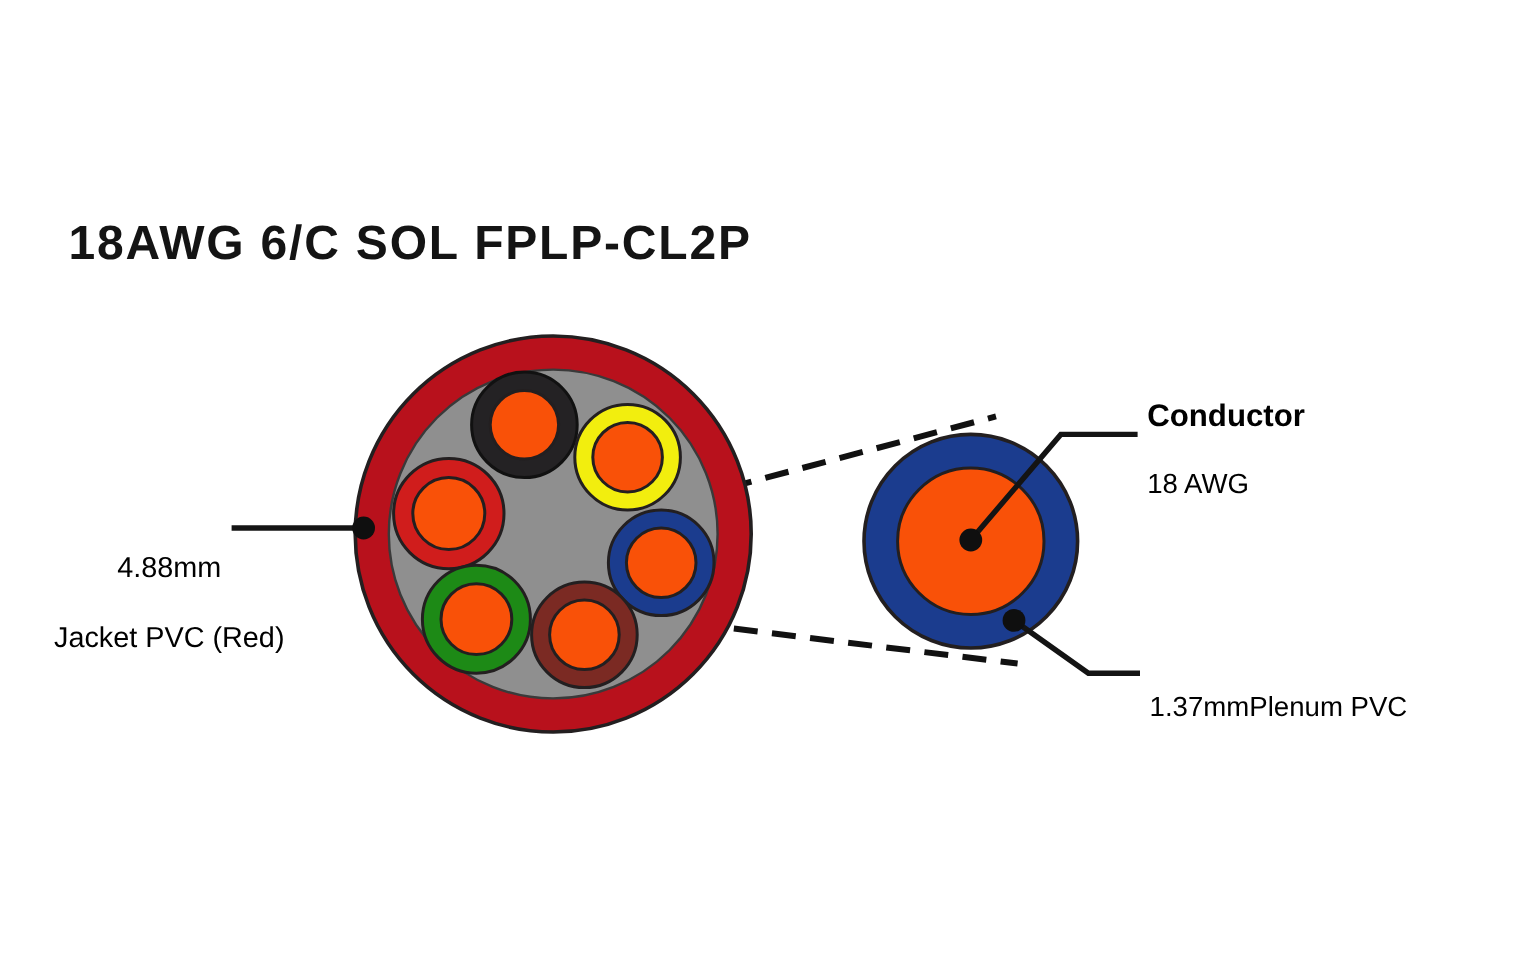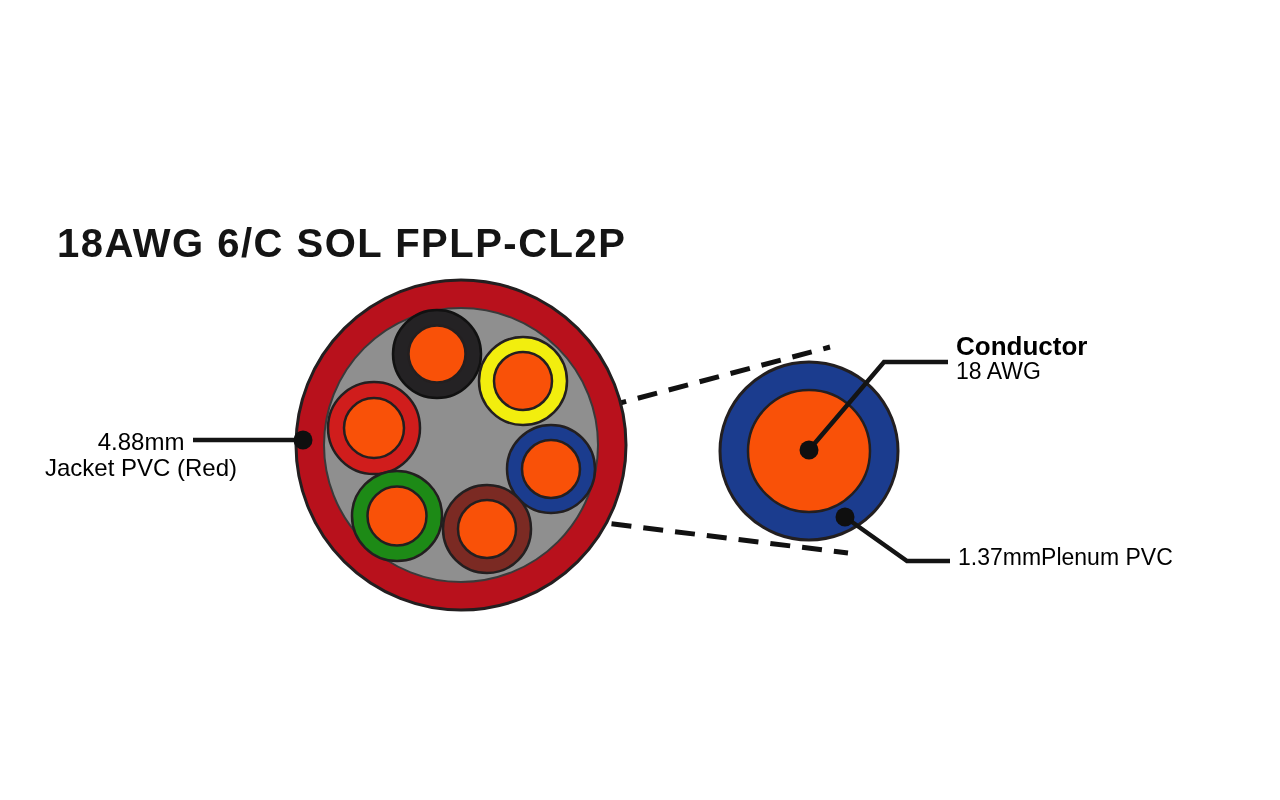--- a/index.html
+++ b/index.html
@@ -24,36 +24,36 @@
   }
   .title {
     position: absolute;
     left: 57px;
     top: 181px;
     font-size: 40px;
     font-weight: bold;
     letter-spacing: 1.5px;
     color: #141414;
     white-space: nowrap;
-    margin-top: 40px;
   }
   .label-block {
     position: absolute;
     color: #000000;
     white-space: nowrap;
   }
   .label-block .heading {
     font-size: 26px;
     font-weight: bold;
     line-height: 26px;
   }
   .label-block .line {
     font-size: 23px;
     font-weight: normal;
     line-height: 24px;
+    margin-top: 32px;
   }
   .jacket-label { left: 45px; top: 429px; }
   .jacket-label .line { font-size: 24px; line-height: 26px; text-align: center; }
   .conductor-label { left: 956px; top: 333px; }
   .dielectric-label { left: 958px; top: 545px; }
 </style>
 </head>
 <body>
 
 <div class="canvas">

